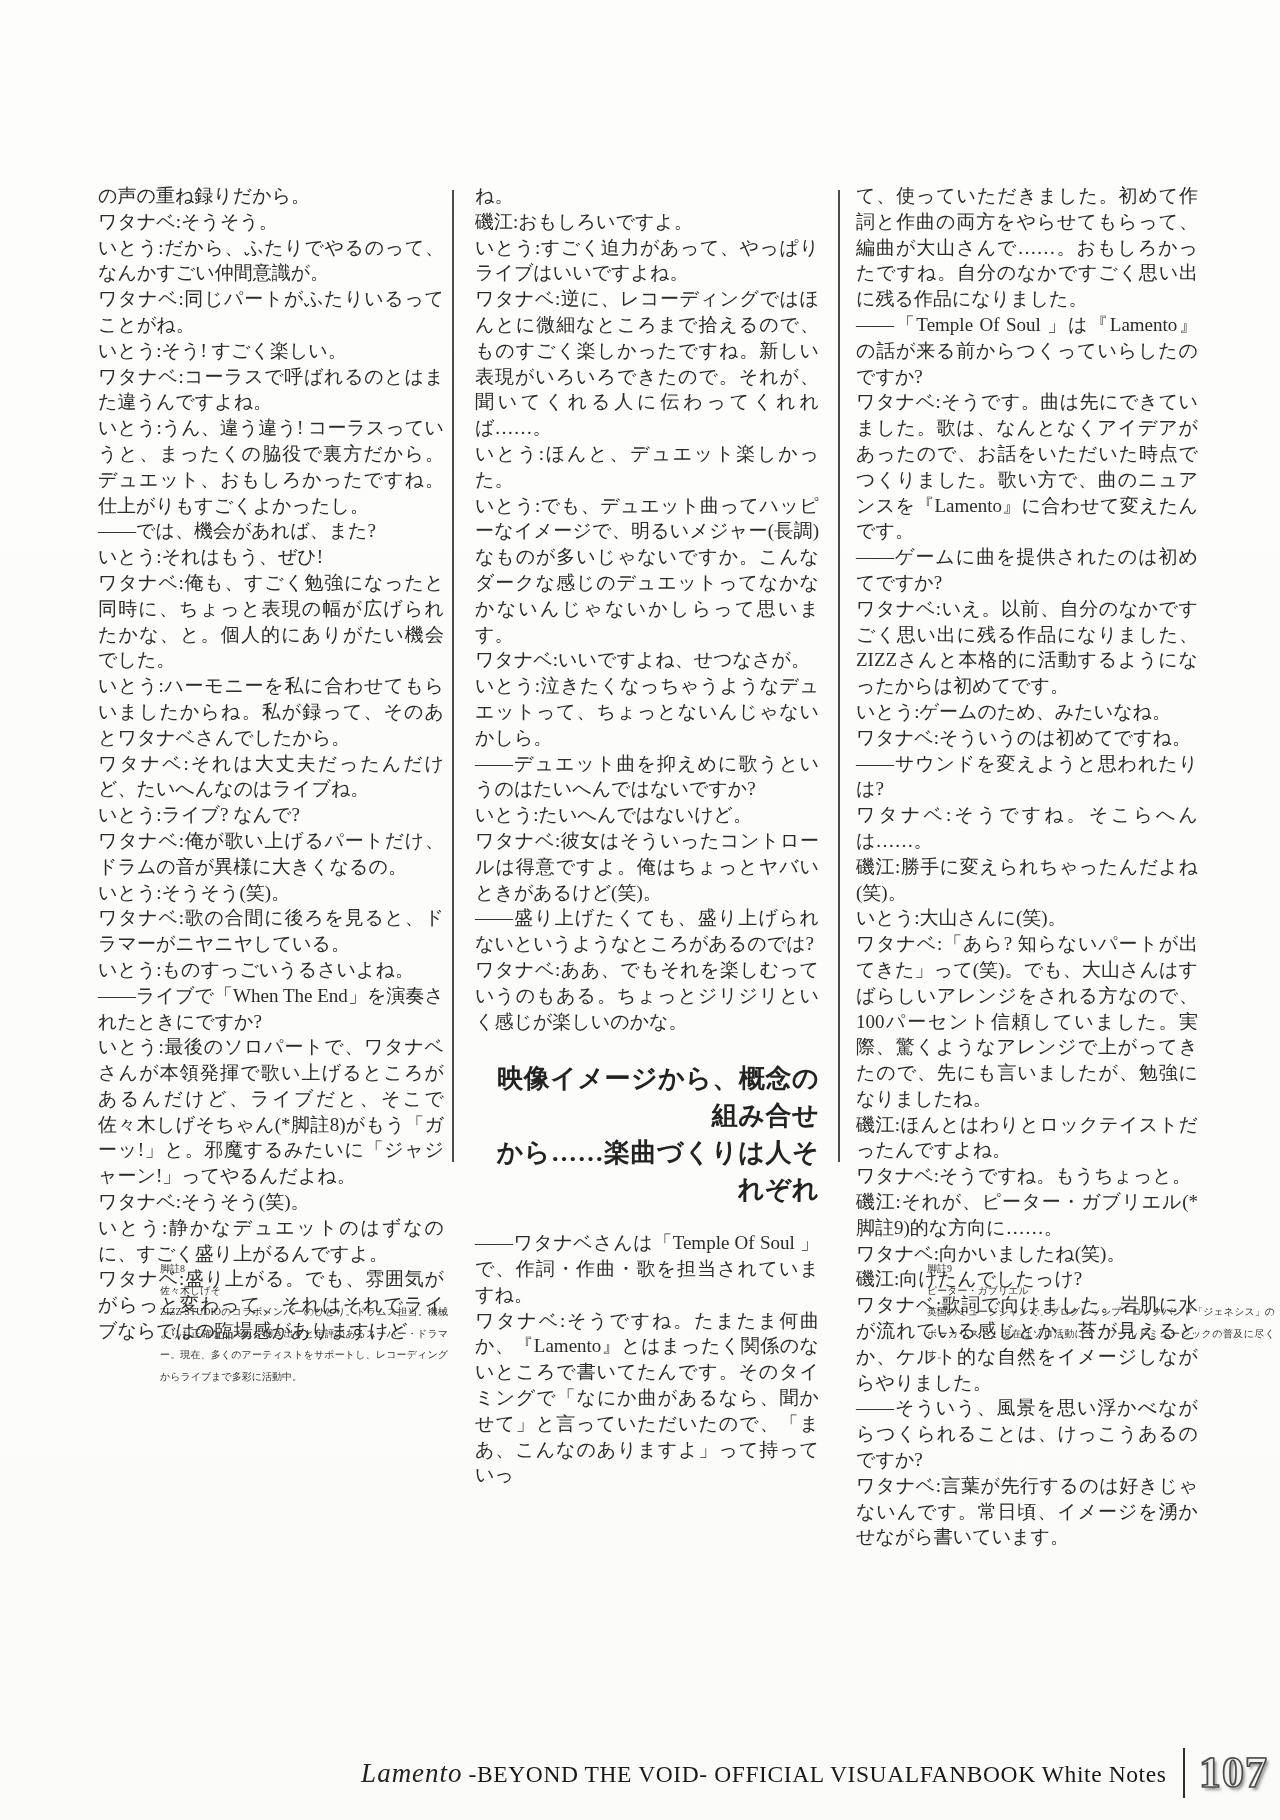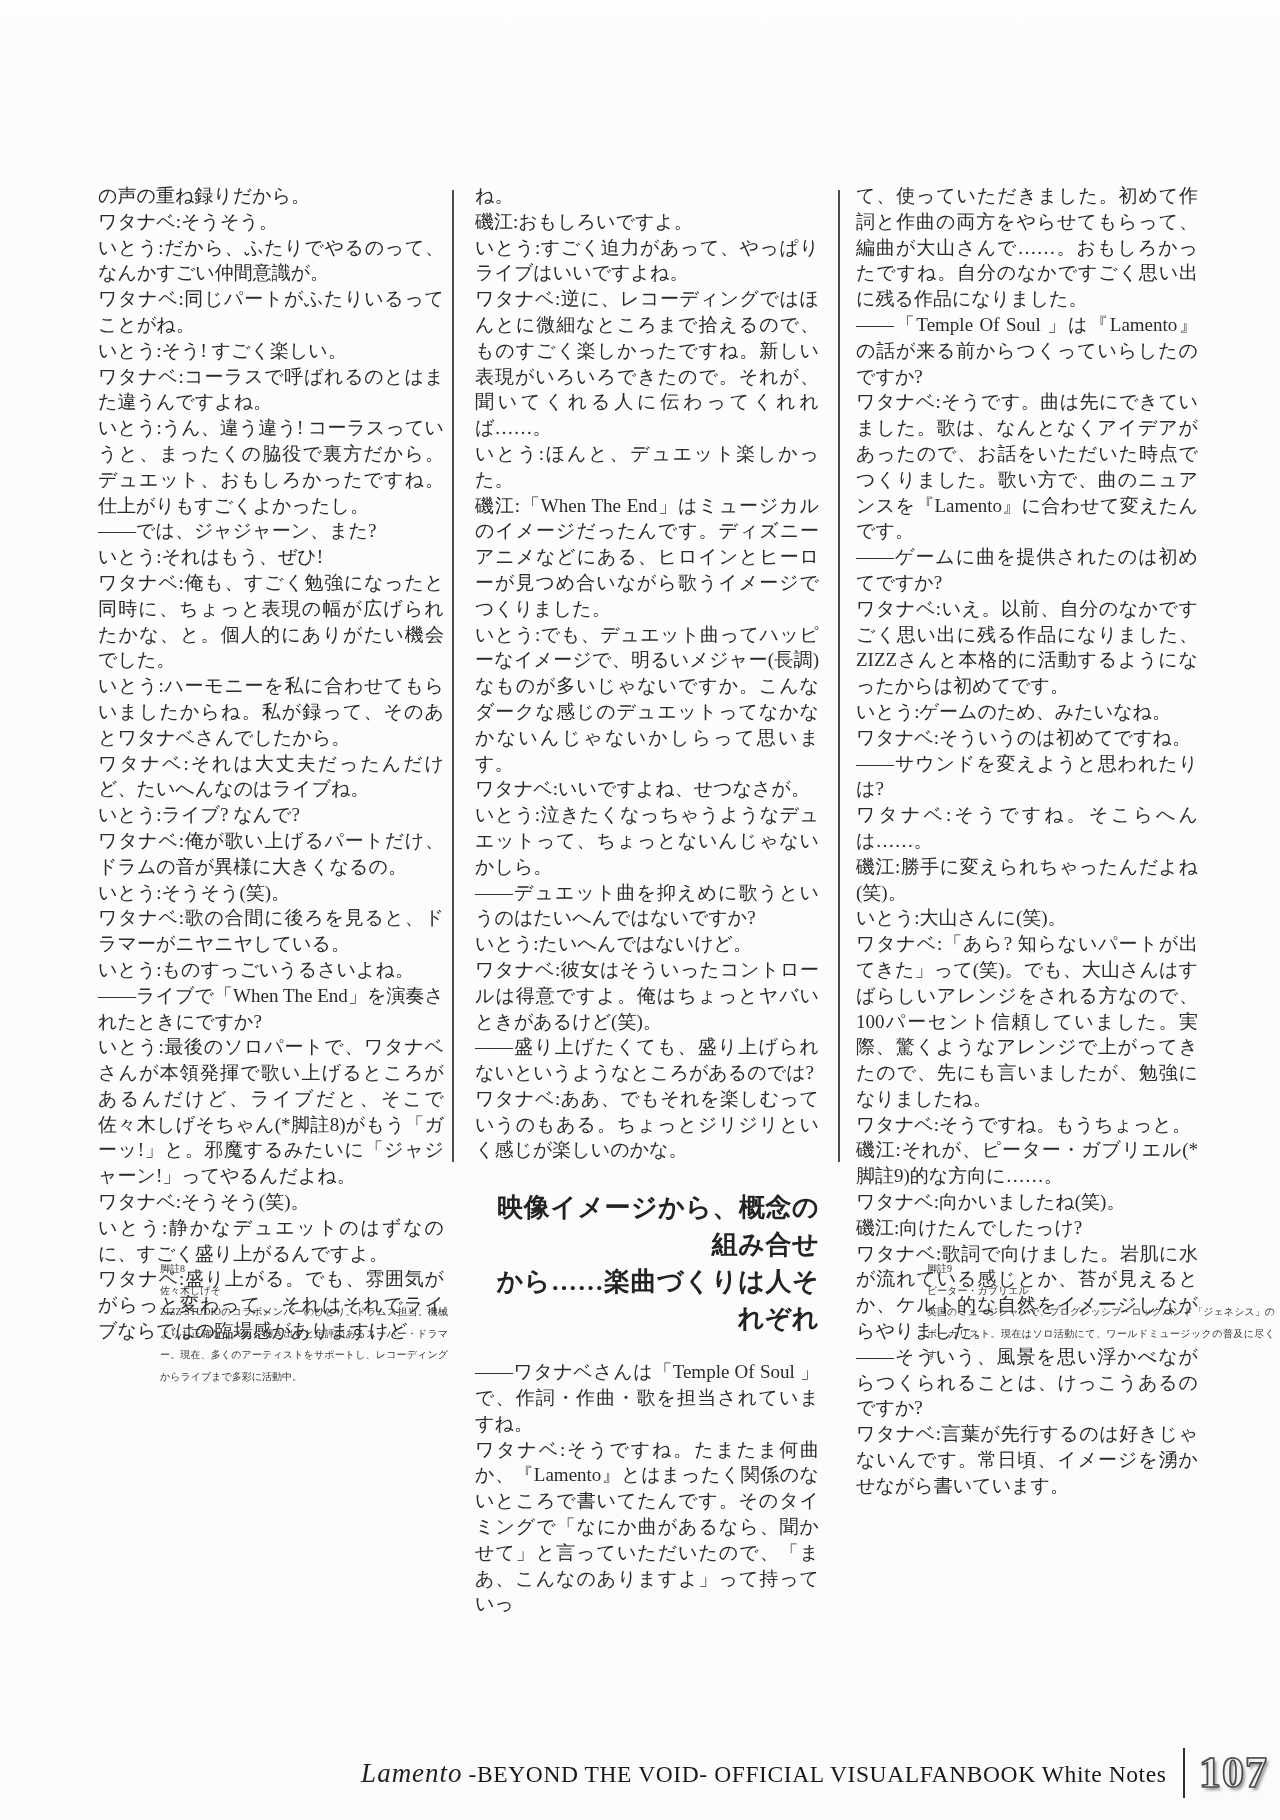--- a/index.html
+++ b/index.html
@@ -77,21 +77,21 @@
 <div class="page">
 
   <div class="col col-1">
       <p>の声の重ね録りだから。</p>
       <p>ワタナベ:そうそう。</p>
       <p>いとう:だから、ふたりでやるのって、なんかすごい仲間意識が。</p>
       <p>ワタナベ:同じパートがふたりいるってことがね。</p>
       <p>いとう:そう! すごく楽しい。</p>
       <p>ワタナベ:コーラスで呼ばれるのとはまた違うんですよね。</p>
       <p>いとう:うん、違う違う! コーラスっていうと、まったくの脇役で裏方だから。デュエット、おもしろかったですね。仕上がりもすごくよかったし。</p>
-      <p>――では、ジャジャーン、また?</p>
+      <p>――では、機会があれば、また?</p>
       <p>いとう:それはもう、ぜひ!</p>
       <p>ワタナベ:俺も、すごく勉強になったと同時に、ちょっと表現の幅が広げられたかな、と。個人的にありがたい機会でした。</p>
       <p>いとう:ハーモニーを私に合わせてもらいましたからね。私が録って、そのあとワタナベさんでしたから。</p>
       <p>ワタナベ:それは大丈夫だったんだけど、たいへんなのはライブね。</p>
       <p>いとう:ライブ? なんで?</p>
       <p>ワタナベ:俺が歌い上げるパートだけ、ドラムの音が異様に大きくなるの。</p>
       <p>いとう:そうそう(笑)。</p>
       <p>ワタナベ:歌の合間に後ろを見ると、ドラマーがニヤニヤしている。</p>
       <p>いとう:ものすっごいうるさいよね。</p>
       <p>――ライブで「When The End」を演奏されたときにですか?</p>
@@ -103,21 +103,20 @@
 
   <div class="divider divider-1"></div>
 
   <div class="col col-2">
     <div>
         <p>ね。</p>
         <p>磯江:おもしろいですよ。</p>
         <p>いとう:すごく迫力があって、やっぱりライブはいいですよね。</p>
         <p>ワタナベ:逆に、レコーディングではほんとに微細なところまで拾えるので、ものすごく楽しかったですね。新しい表現がいろいろできたので。それが、聞いてくれる人に伝わってくれれば……。</p>
         <p>いとう:ほんと、デュエット楽しかった。</p>
-        <p>磯江:「When The End」はミュージカルのイメージだったんです。ディズニーアニメなどにある、ヒロインとヒーローが見つめ合いながら歌うイメージでつくりました。</p>
         <p>いとう:でも、デュエット曲ってハッピーなイメージで、明るいメジャー(長調)なものが多いじゃないですか。こんなダークな感じのデュエットってなかなかないんじゃないかしらって思います。</p>
         <p>ワタナベ:いいですよね、せつなさが。</p>
         <p>いとう:泣きたくなっちゃうようなデュエットって、ちょっとないんじゃないかしら。</p>
         <p>――デュエット曲を抑えめに歌うというのはたいへんではないですか?</p>
         <p>いとう:たいへんではないけど。</p>
         <p>ワタナベ:彼女はそういったコントロールは得意ですよ。俺はちょっとヤバいときがあるけど(笑)。</p>
         <p>――盛り上げたくても、盛り上げられないというようなところがあるのでは?</p>
         <p>ワタナベ:ああ、でもそれを楽しむっていうのもある。ちょっとジリジリといく感じが楽しいのかな。</p>
       </div>
     <p class="section-heading">映像イメージから、概念の組み合せ
@@ -136,20 +135,21 @@
       <p>ワタナベ:そうです。曲は先にできていました。歌は、なんとなくアイデアがあったので、お話をいただいた時点でつくりました。歌い方で、曲のニュアンスを『Lamento』に合わせて変えたんです。</p>
       <p>――ゲームに曲を提供されたのは初めてですか?</p>
       <p>ワタナベ:いえ。以前、自分のなかですごく思い出に残る作品になりました、ZIZZさんと本格的に活動するようになったからは初めてです。</p>
       <p>いとう:ゲームのため、みたいなね。</p>
       <p>ワタナベ:そういうのは初めてですね。</p>
       <p>――サウンドを変えようと思われたりは?</p>
       <p>ワタナベ:そうですね。そこらへんは……。</p>
       <p>磯江:勝手に変えられちゃったんだよね(笑)。</p>
       <p>いとう:大山さんに(笑)。</p>
       <p>ワタナベ:「あら? 知らないパートが出てきた」って(笑)。でも、大山さんはすばらしいアレンジをされる方なので、100パーセント信頼していました。実際、驚くようなアレンジで上がってきたので、先にも言いましたが、勉強になりましたね。</p>
+      <p>磯江:ほんとはわりとロックテイストだったんですよね。</p>
       <p>ワタナベ:そうですね。もうちょっと。</p>
       <p>磯江:それが、ピーター・ガブリエル(*脚註9)的な方向に……。</p>
       <p>ワタナベ:向かいましたね(笑)。</p>
       <p>磯江:向けたんでしたっけ?</p>
       <p>ワタナベ:歌詞で向けました。岩肌に水が流れている感じとか、苔が見えるとか、ケルト的な自然をイメージしながらやりました。</p>
       <p>――そういう、風景を思い浮かべながらつくられることは、けっこうあるのですか?</p>
       <p>ワタナベ:言葉が先行するのは好きじゃないんです。常日頃、イメージを湧かせながら書いています。</p>
     </div>
 
   <div class="footnote footnote-8">

